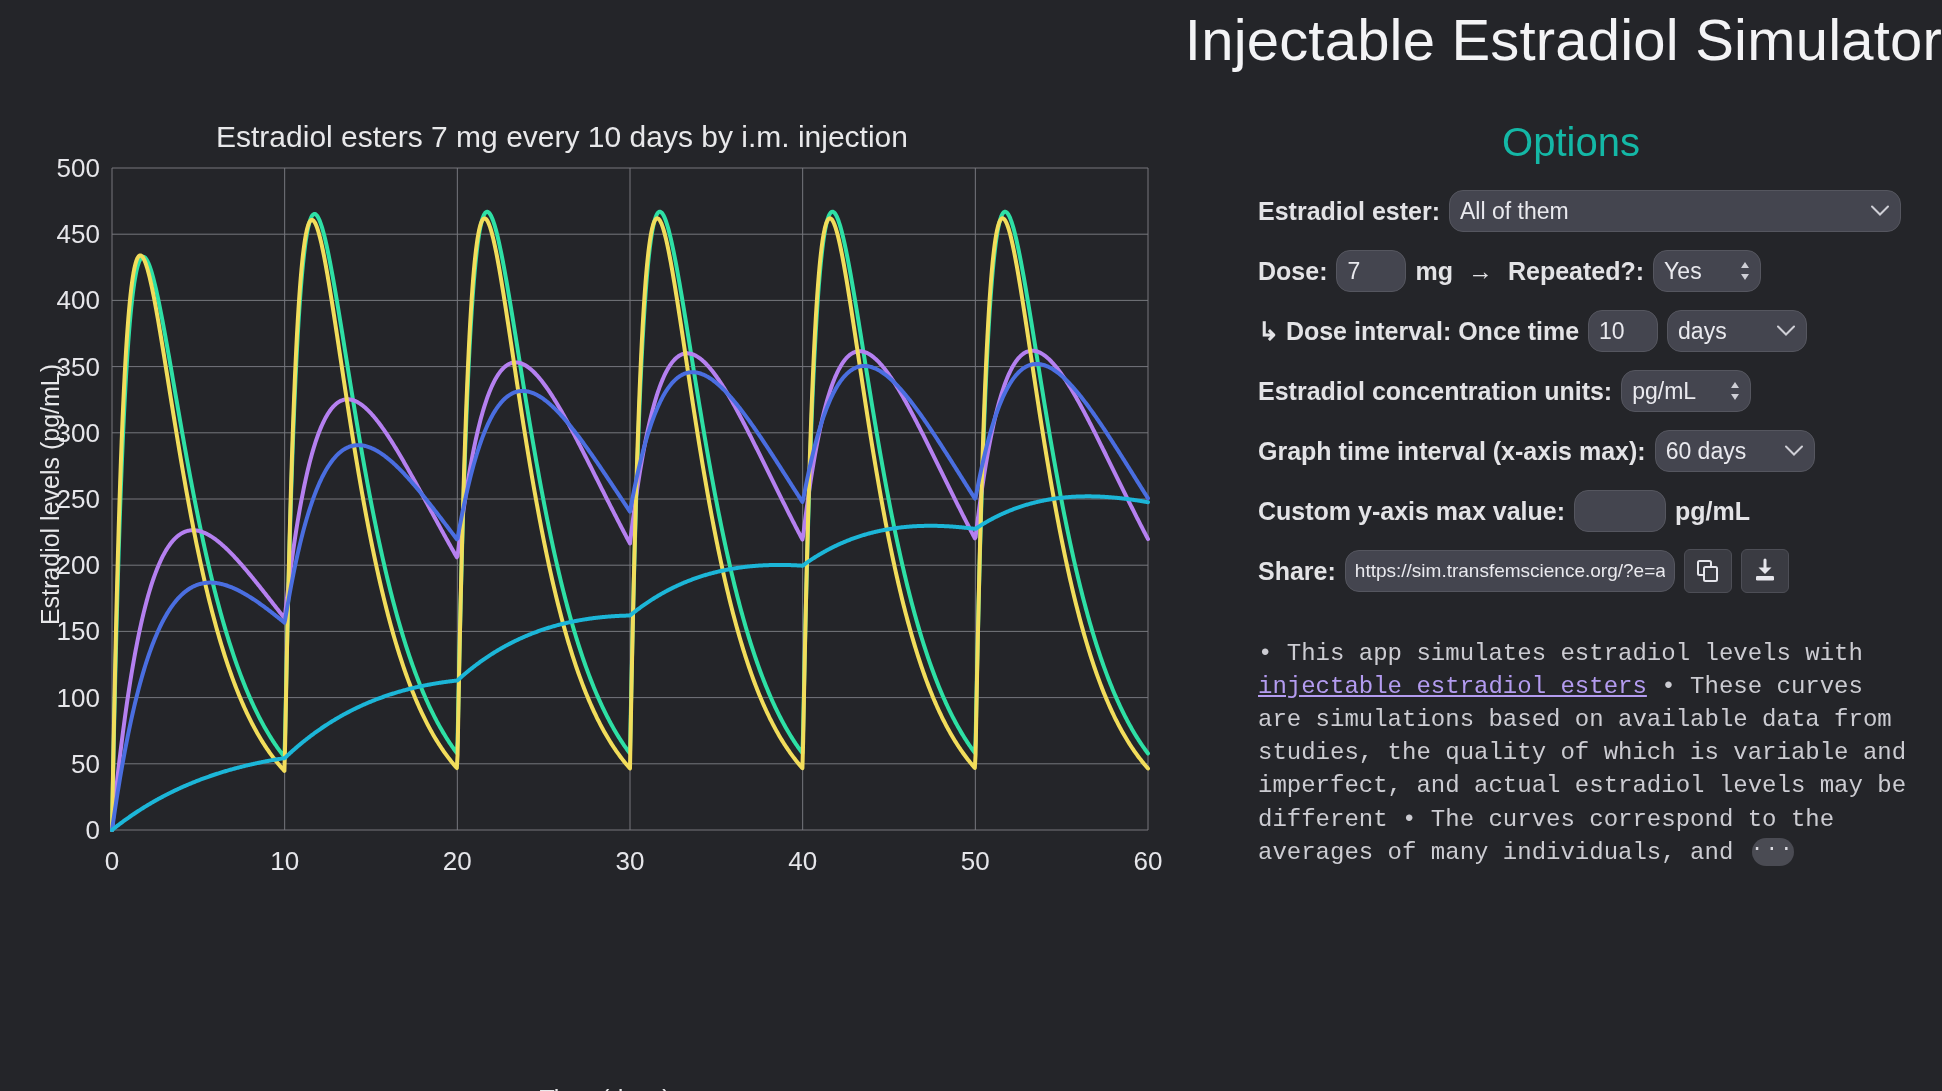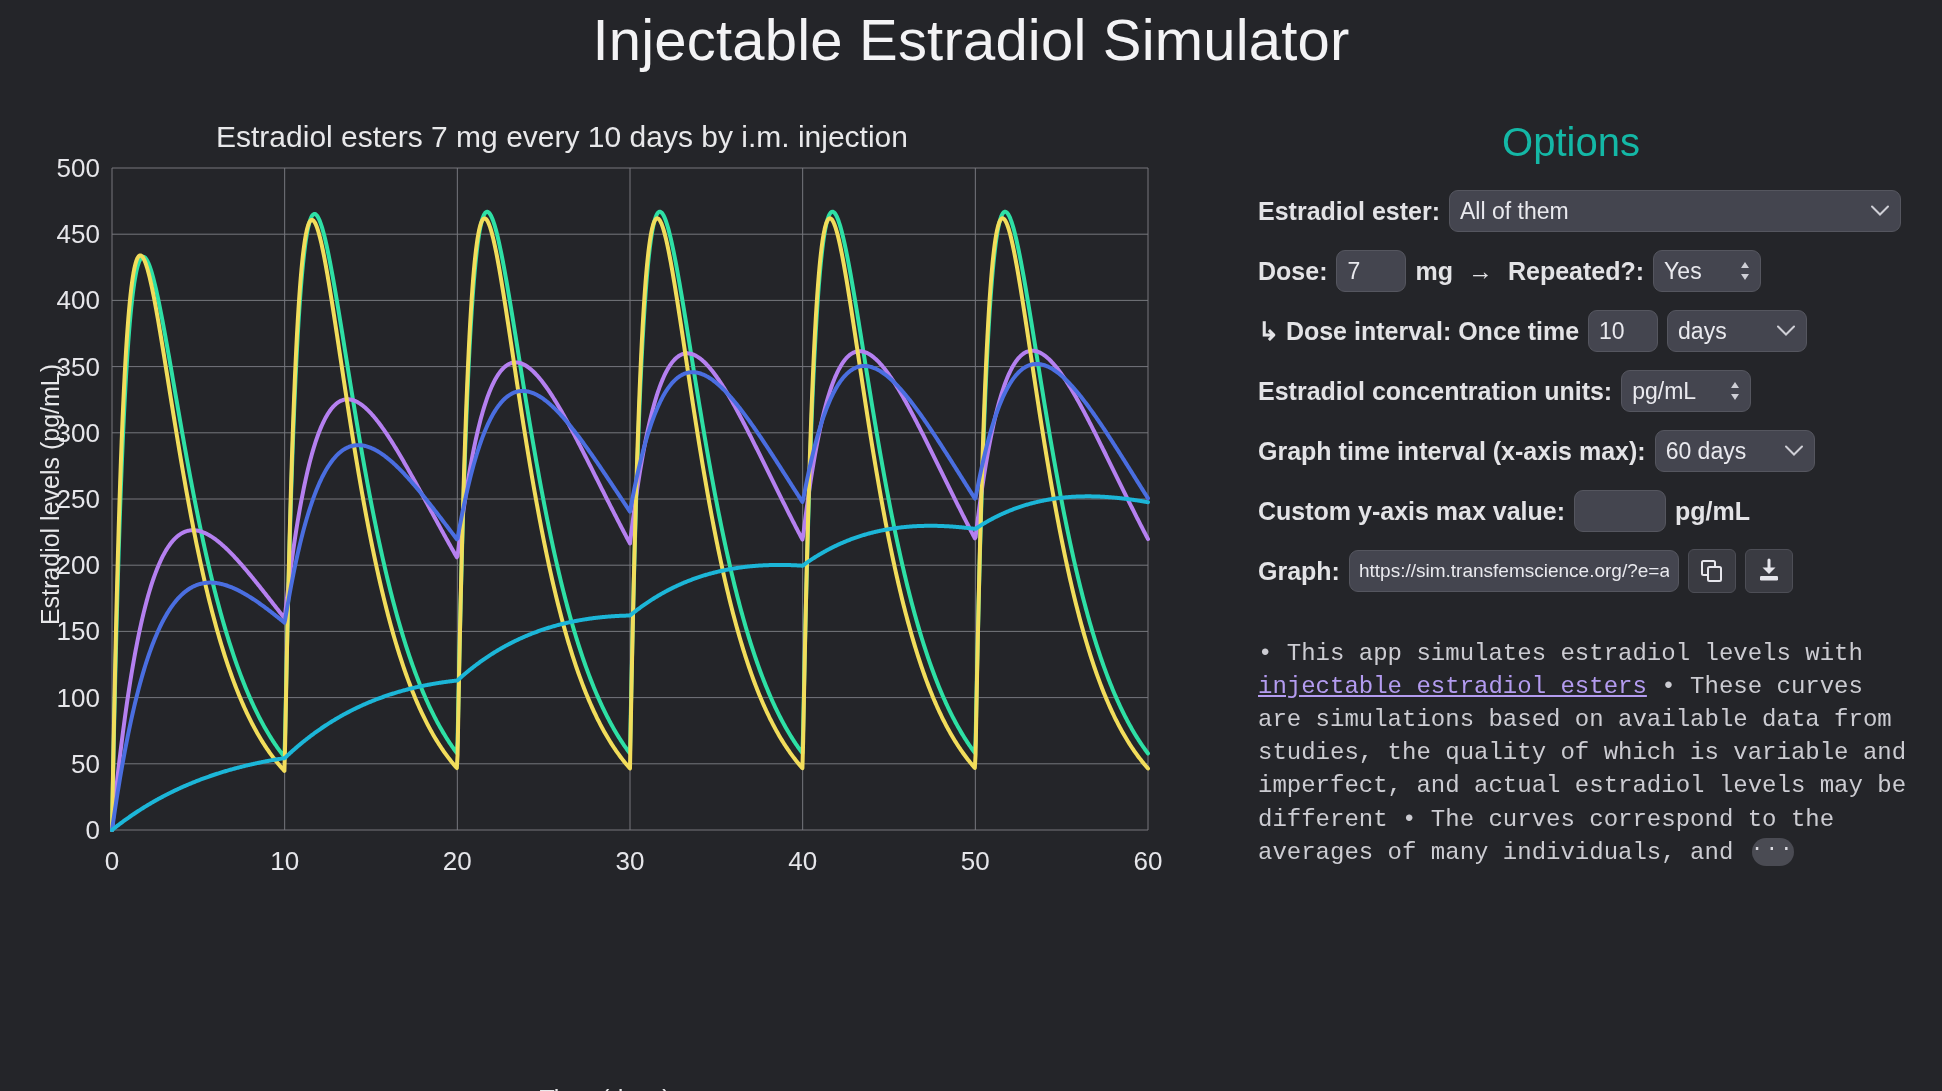--- a/index.html
+++ b/index.html
@@ -8,21 +8,21 @@
     width: 1942px; height: 1091px;
     background: #242529;
     font-family: "Liberation Sans", sans-serif;
     overflow: hidden;
   }
   #app { position: relative; width: 1942px; height: 1091px; }
 
   
   #page-title {
     position: absolute; top: 6px; left: 0; width: 1942px;
-    text-align: center;
+    text-align: right;
     font-size: 58px; font-weight: 400;
     color: #f3f3f5;
     letter-spacing: 0.2px;
   }
 
   
   #chart-panel {
     position: absolute; left: 0; top: 120px;
     width: 1190px; height: 970px;
   }
@@ -64,21 +64,21 @@
     font-size: 25px; color: #e3e3e6;
     margin: 0 0 12px 0; padding-left: 58px; gap: 9px;
     min-height: 48px;
   }
   .opt-label { white-space: nowrap; font-weight: bold; }
 
   select.ctl, input.ctl, .fake-input {
     background: #44454f;
     color: #e9e9ee;
     border: 1px solid #55565f;
-    border-radius: 9px;
+    border-radius: 14px;
     font-family: "Liberation Sans", sans-serif;
     font-size: 23px;
     padding: 5px 10px;
     outline: none;
     height: 42px;
   }
   select.ctl { appearance: none; -webkit-appearance: none; padding-right: 40px; cursor: pointer; }
   .select-wrap { position: relative; display: inline-flex; align-items: center; }
   .select-wrap .chev {
     position: absolute; right: 11px; top: 50%;
@@ -261,21 +261,21 @@
       </span>
     </div>
 
     <div class="opt-row">
       <span class="opt-label">Custom y-axis max value:</span>
       <input class="ctl fake-input" id="ymax-input" value="" style="">
       <span class="opt-label">pg/mL</span>
     </div>
 
     <div class="opt-row">
-      <span class="opt-label">Graph:</span>
+      <span class="opt-label">Share:</span>
       <input class="ctl" id="share-input" value="https://sim.transfemscience.org/?e=all_e" style="">
       <span class="icon-btn">
         <svg width="26" height="26" viewBox="0 0 26 26">
           <rect x="3" y="3" width="13" height="14" rx="1.5" fill="none" stroke="#e6e6ec" stroke-width="2"></rect>
           <rect x="9" y="9" width="13" height="14" rx="1.5" fill="#3a3b42" stroke="#e6e6ec" stroke-width="2"></rect>
         </svg>
       </span>
       <span class="icon-btn">
         <svg width="26" height="26" viewBox="0 0 26 26">
           <path d="M13 2 L13 13" stroke="#e6e6ec" stroke-width="3" stroke-linecap="round"></path>

